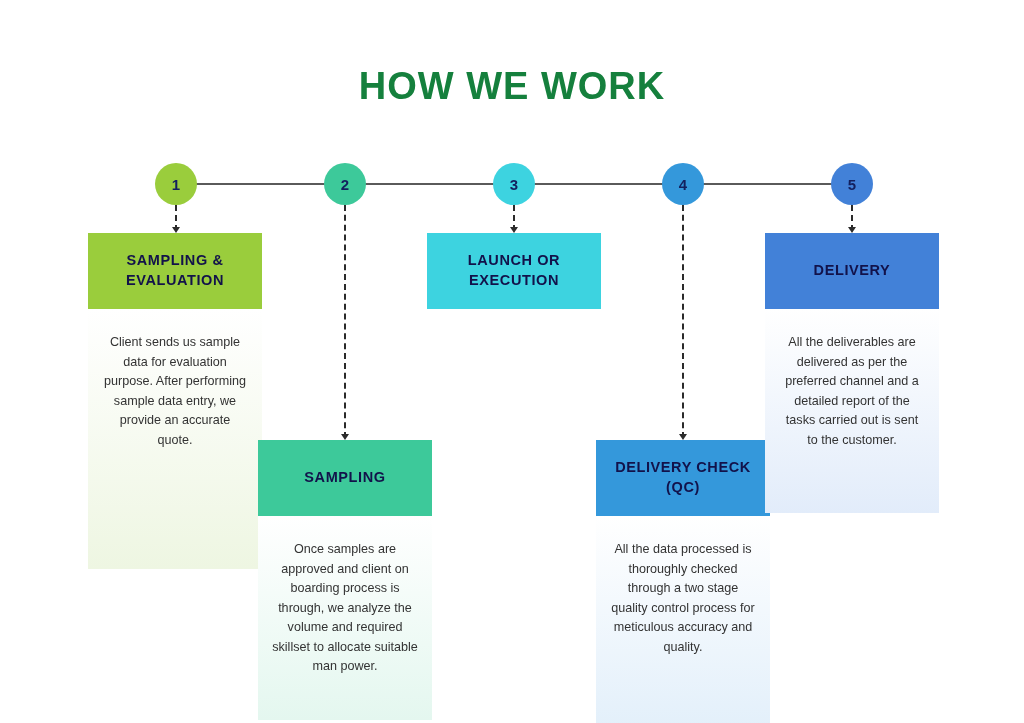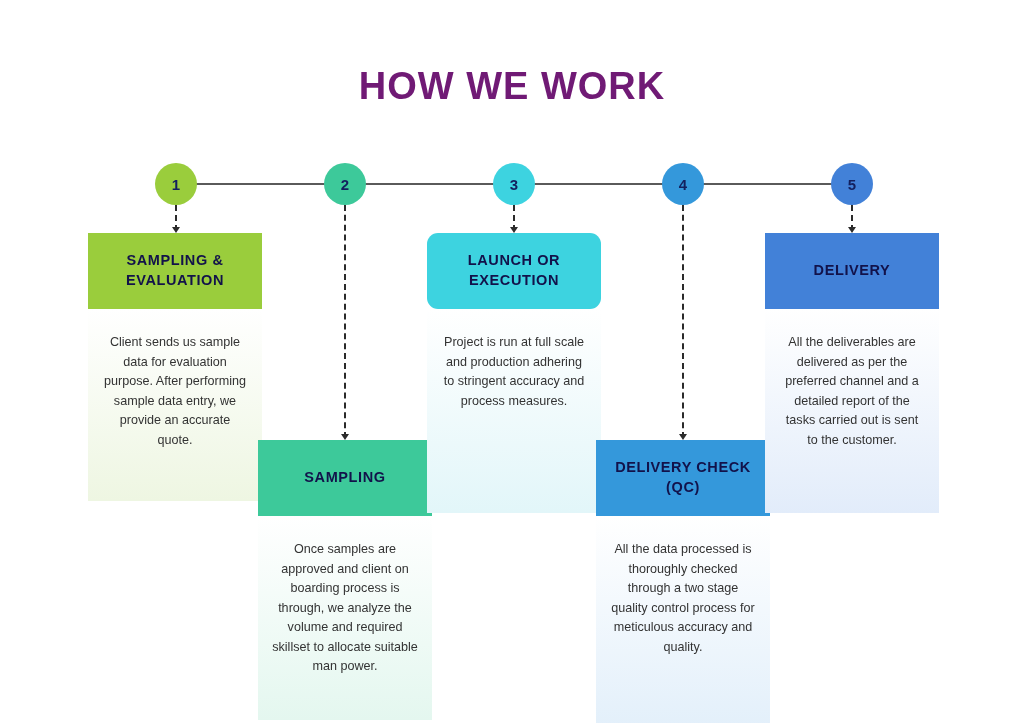--- a/index.html
+++ b/index.html
@@ -123,32 +123,32 @@
     font-family: "Liberation Sans", sans-serif;
   }
 
   
   #card-1 { left: 88px;  top: 233px; }
   #card-2 { left: 258px; top: 440px; }
   #card-3 { left: 427px; top: 233px; }
   #card-4 { left: 596px; top: 440px; }
   #card-5 { left: 765px; top: 233px; }
 
-  #card-1 .card-body { height: 192px; }
+  #card-1 .card-body { height: 260px; }
   #card-2 .card-body { height: 204px; }
   #card-3 .card-body { height: 204px; }
   #card-4 .card-body { height: 232px; }
   #card-5 .card-body { height: 204px; }
 </style>
 </head>
 <body>
 
 <div id="infographic">
 
-  <div class="title" style="color: #701a75;">HOW WE WORK</div>
+  <div class="title" style="color: #15803d;">HOW WE WORK</div>
 
   <div class="timeline-line" style="background: rgb(90, 90, 90);"></div>
 
   <div class="arrow-head" style="left:337px;"></div>
   <div class="arrow-head" style="left:506px;"></div>
   <div class="arrow-head" style="left:675px;"></div>
   <div class="arrow-head" style="left:844px;"></div>
 
   <div class="connector" style="left:175px; top:205px; height:26px;"></div>
   <div class="connector-dot" style="left:172px; top:227px;"></div>
@@ -185,22 +185,21 @@
     <div class="card-header" style="background: rgb(154, 205, 60);">SAMPLING &amp; EVALUATION</div>
     <div class="card-body" style="background: linear-gradient(rgb(255, 255, 255) 0%, rgb(238, 246, 226) 100%);">Client sends us sample data for evaluation purpose. After performing sample data entry, we provide an accurate quote.</div>
   </div>
 
   <div class="card" id="card-2">
     <div class="card-header" style="background: rgb(61, 201, 154);">SAMPLING</div>
     <div class="card-body" style="background: linear-gradient(rgb(255, 255, 255) 0%, rgb(228, 247, 239) 100%);">Once samples are approved and client on boarding process is through, we analyze the volume and required skillset to allocate suitable man power.</div>
   </div>
 
   <div class="card" id="card-3">
-    <div class="card-header" style="background: rgb(61, 211, 224); border-radius: 11px;">LAUNCH OR EXECUTION</div>
-    <div class="card-body" style="background: linear-gradient(rgb(255, 255, 255) 0%, rgb(226, 246, 249) 100%);">Project is run at full scale and production adhering to stringent accuracy and process measures.</div>
+    <div class="card-header" style="background: rgb(61, 211, 224);">LAUNCH OR EXECUTION</div>
   </div>
 
   <div class="card" id="card-4">
     <div class="card-header" style="background: rgb(52, 152, 219);">DELIVERY CHECK (QC)</div>
     <div class="card-body" style="background: linear-gradient(rgb(255, 255, 255) 0%, rgb(224, 238, 250) 100%);">All the data processed is thoroughly checked through a two stage quality control process for meticulous accuracy and quality.</div>
   </div>
 
   <div class="card" id="card-5">
     <div class="card-header" style="background: rgb(66, 129, 216);">DELIVERY</div>
     <div class="card-body" style="background: linear-gradient(rgb(255, 255, 255) 0%, rgb(226, 236, 250) 100%);">All the deliverables are delivered as per the preferred channel and a detailed report of the tasks carried out is sent to the customer.</div>

